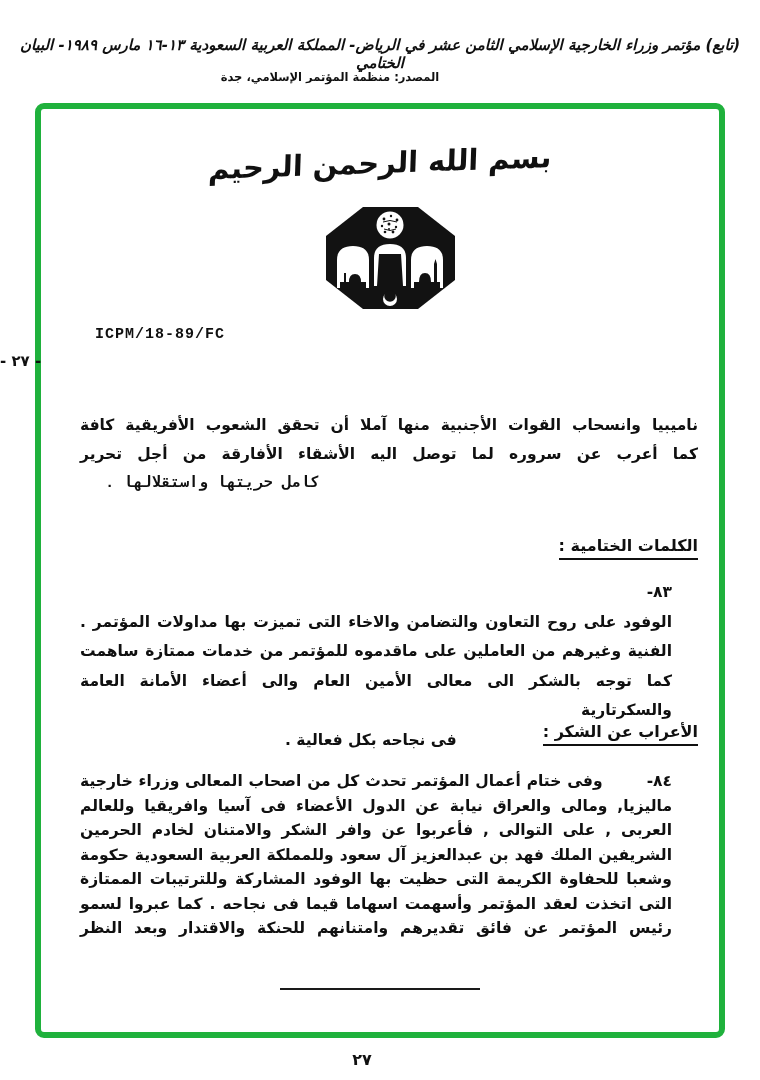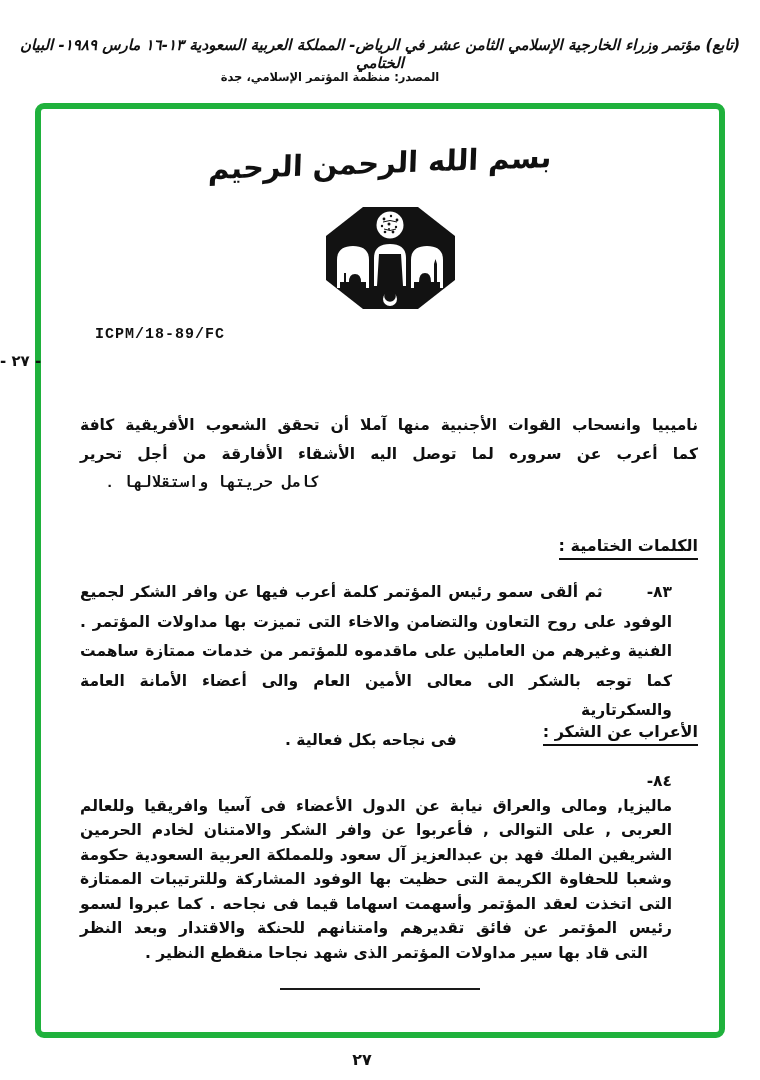--- a/index.html
+++ b/index.html
@@ -124,40 +124,39 @@
   <div class="last">كامل حريتها واستقلالها .</div>
 </div>
 
 <div class="h-sec h1pos">
   <span>الكلمات الختامية :</span>
 </div>
 
 <div class="para p83">
   <div class="numline">
     <span class="itemnum">٨٣-</span>
-    <span class="ftext">ثم ألقى سمو رئيس المؤتمر كلمة أعرب فيها عن وافر الشكر لجميع</span>
   </div>
   <div class="fill">الوفود على روح التعاون والتضامن والاخاء التى تميزت بها مداولات المؤتمر .</div>
   <div class="fill">الفنية وغيرهم من العاملين على ماقدموه للمؤتمر من خدمات ممتازة ساهمت</div>
   <div class="fill">كما توجه بالشكر الى معالى الأمين العام والى أعضاء الأمانة العامة والسكرتارية</div>
   <div class="last">فى نجاحه بكل فعالية .</div>
 </div>
 
 <div class="h-sec h2pos">
   <span>الأعراب عن الشكر :</span>
 </div>
 
 <div class="para p84">
   <div class="numline">
     <span class="itemnum">٨٤-</span>
+    <span class="ftext">وفى ختام أعمال المؤتمر تحدث كل من اصحاب المعالى وزراء خارجية</span>
   </div>
   <div class="fill">ماليزيا, ومالى والعراق نيابة عن الدول الأعضاء فى آسيا وافريقيا وللعالم</div>
   <div class="fill">العربى , على التوالى , فأعربوا عن وافر الشكر والامتنان لخادم الحرمين</div>
   <div class="fill">الشريفين الملك فهد بن عبدالعزيز آل سعود وللمملكة العربية السعودية حكومة</div>
   <div class="fill">وشعبا للحفاوة الكريمة التى حظيت بها الوفود المشاركة وللترتيبات الممتازة</div>
   <div class="fill">التى اتخذت لعقد المؤتمر وأسهمت اسهاما قيما فى نجاحه . كما عبروا لسمو</div>
   <div class="fill">رئيس المؤتمر عن فائق تقديرهم وامتنانهم للحنكة والاقتدار وبعد النظر</div>
-  <div class="last">التى قاد بها سير مداولات المؤتمر الذى شهد نجاحا منقطع النظير .</div>
 </div>
 
 <div class="divider"></div>
 
 <div class="pgbottom">٢٧</div>
 
 </body></html>

